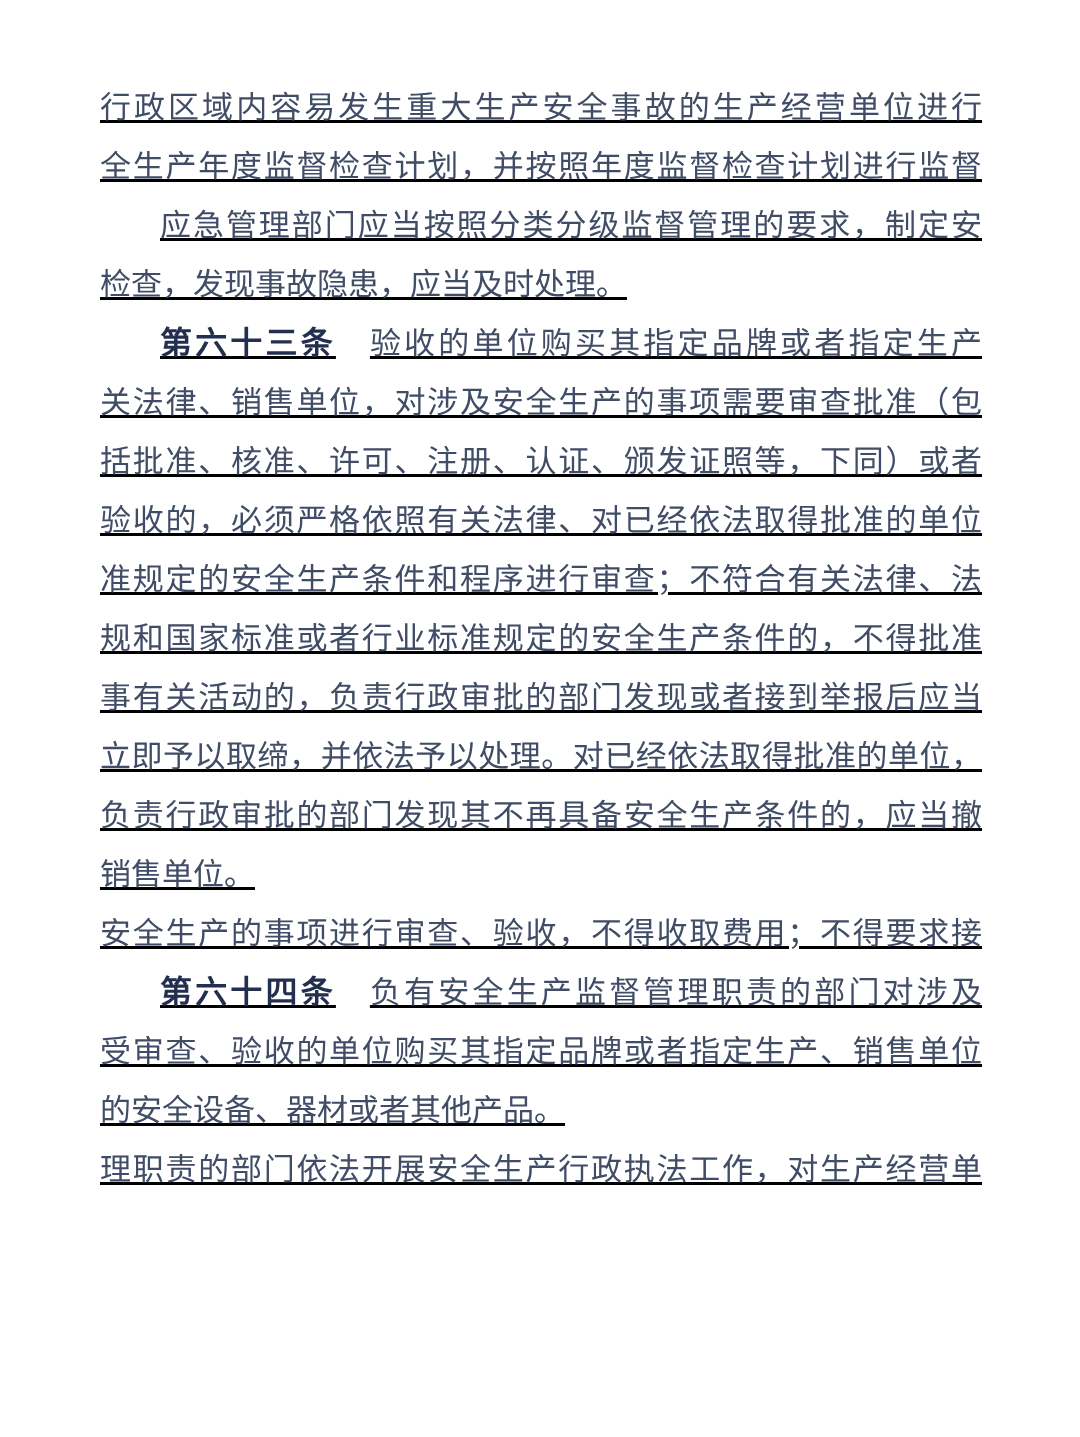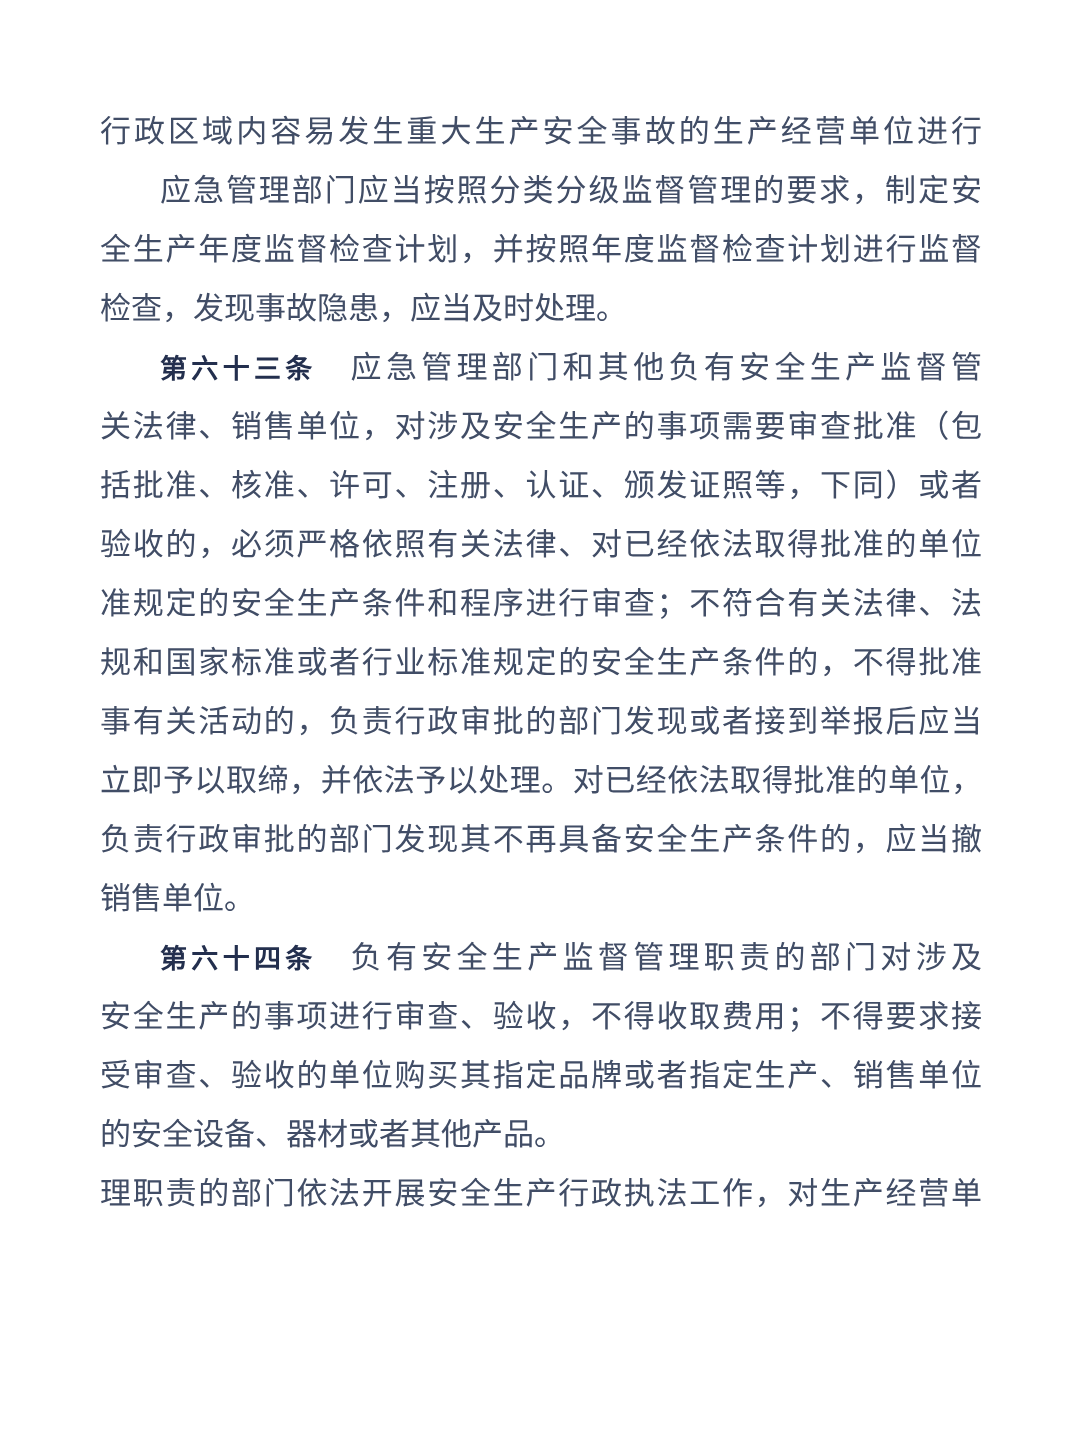--- a/index.html
+++ b/index.html
@@ -12,21 +12,22 @@
     width: 1080px;
     height: 1437px;
     overflow: hidden;
     position: relative;
   }
   .page {
     box-sizing: border-box;
     width: 1080px;
     height: 1224px;
     background: #ffffff;
-    padding: 102px 98px 0 100px;
+    padding: 78px 98px 0 100px;
+    text-decoration: underline;
   }
   .doc-body {
     width: 882px;
   }
   .line {
     font-family: "Liberation Serif", "DejaVu Serif", serif;
     font-size: 31px;
     line-height: 59px;
     height: 59px;
     color: #414d66;
@@ -40,46 +41,46 @@
     text-align-last: justify;
   }
   
   .line.indent {
     text-indent: 60px;
   }
   
   .lead {
     font-family: "Liberation Sans", "DejaVu Sans", sans-serif;
     font-weight: 700;
-    font-size: 27px;
+    font-size: 32px;
     color: #232f4e;
     margin-right: 34px;
   }
   .line > .body-text {
     color: inherit;
   }
 </style>
 </head>
 <body>
 
 <div class="page">
   <div class="doc-body">
       <div class="line fill"><span class="body-text">行政区域内容易发生重大生产安全事故的生产经营单位进行</span></div>
+      <div class="line fill"><span class="body-text">全生产年度监督检查计划，并按照年度监督检查计划进行监督</span></div>
       <div class="line fill indent"><span class="body-text">应急管理部门应当按照分类分级监督管理的要求，制定安</span></div>
-      <div class="line fill"><span class="body-text">全生产年度监督检查计划，并按照年度监督检查计划进行监督</span></div>
       <div class="line"><span class="body-text">检查，发现事故隐患，应当及时处理。</span></div>
-      <div class="line fill indent"><span class="lead">第六十三条</span><span class="body-text">应急管理部门和其他负有安全生产监督管</span></div>
+      <div class="line fill indent"><span class="lead">第六十三条</span><span class="body-text">验收的单位购买其指定品牌或者指定生产</span></div>
       <div class="line fill"><span class="body-text">关法律、销售单位，对涉及安全生产的事项需要审查批准（包</span></div>
       <div class="line fill"><span class="body-text">括批准、核准、许可、注册、认证、颁发证照等，下同）或者</span></div>
       <div class="line fill"><span class="body-text">验收的，必须严格依照有关法律、对已经依法取得批准的单位</span></div>
       <div class="line fill"><span class="body-text">准规定的安全生产条件和程序进行审查；不符合有关法律、法</span></div>
       <div class="line fill"><span class="body-text">规和国家标准或者行业标准规定的安全生产条件的，不得批准</span></div>
       <div class="line fill"><span class="body-text">事有关活动的，负责行政审批的部门发现或者接到举报后应当</span></div>
       <div class="line fill"><span class="body-text">立即予以取缔，并依法予以处理。对已经依法取得批准的单位，</span></div>
       <div class="line fill"><span class="body-text">负责行政审批的部门发现其不再具备安全生产条件的，应当撤</span></div>
       <div class="line"><span class="body-text">销售单位。</span></div>
+      <div class="line fill"><span class="body-text">安全生产的事项进行审查、验收，不得收取费用；不得要求接</span></div>
       <div class="line fill indent"><span class="lead">第六十四条</span><span class="body-text">负有安全生产监督管理职责的部门对涉及</span></div>
-      <div class="line fill"><span class="body-text">安全生产的事项进行审查、验收，不得收取费用；不得要求接</span></div>
       <div class="line fill"><span class="body-text">受审查、验收的单位购买其指定品牌或者指定生产、销售单位</span></div>
       <div class="line"><span class="body-text">的安全设备、器材或者其他产品。</span></div>
       <div class="line fill"><span class="body-text">理职责的部门依法开展安全生产行政执法工作，对生产经营单</span></div>
     </div>
 </div>
 
 </body></html>

